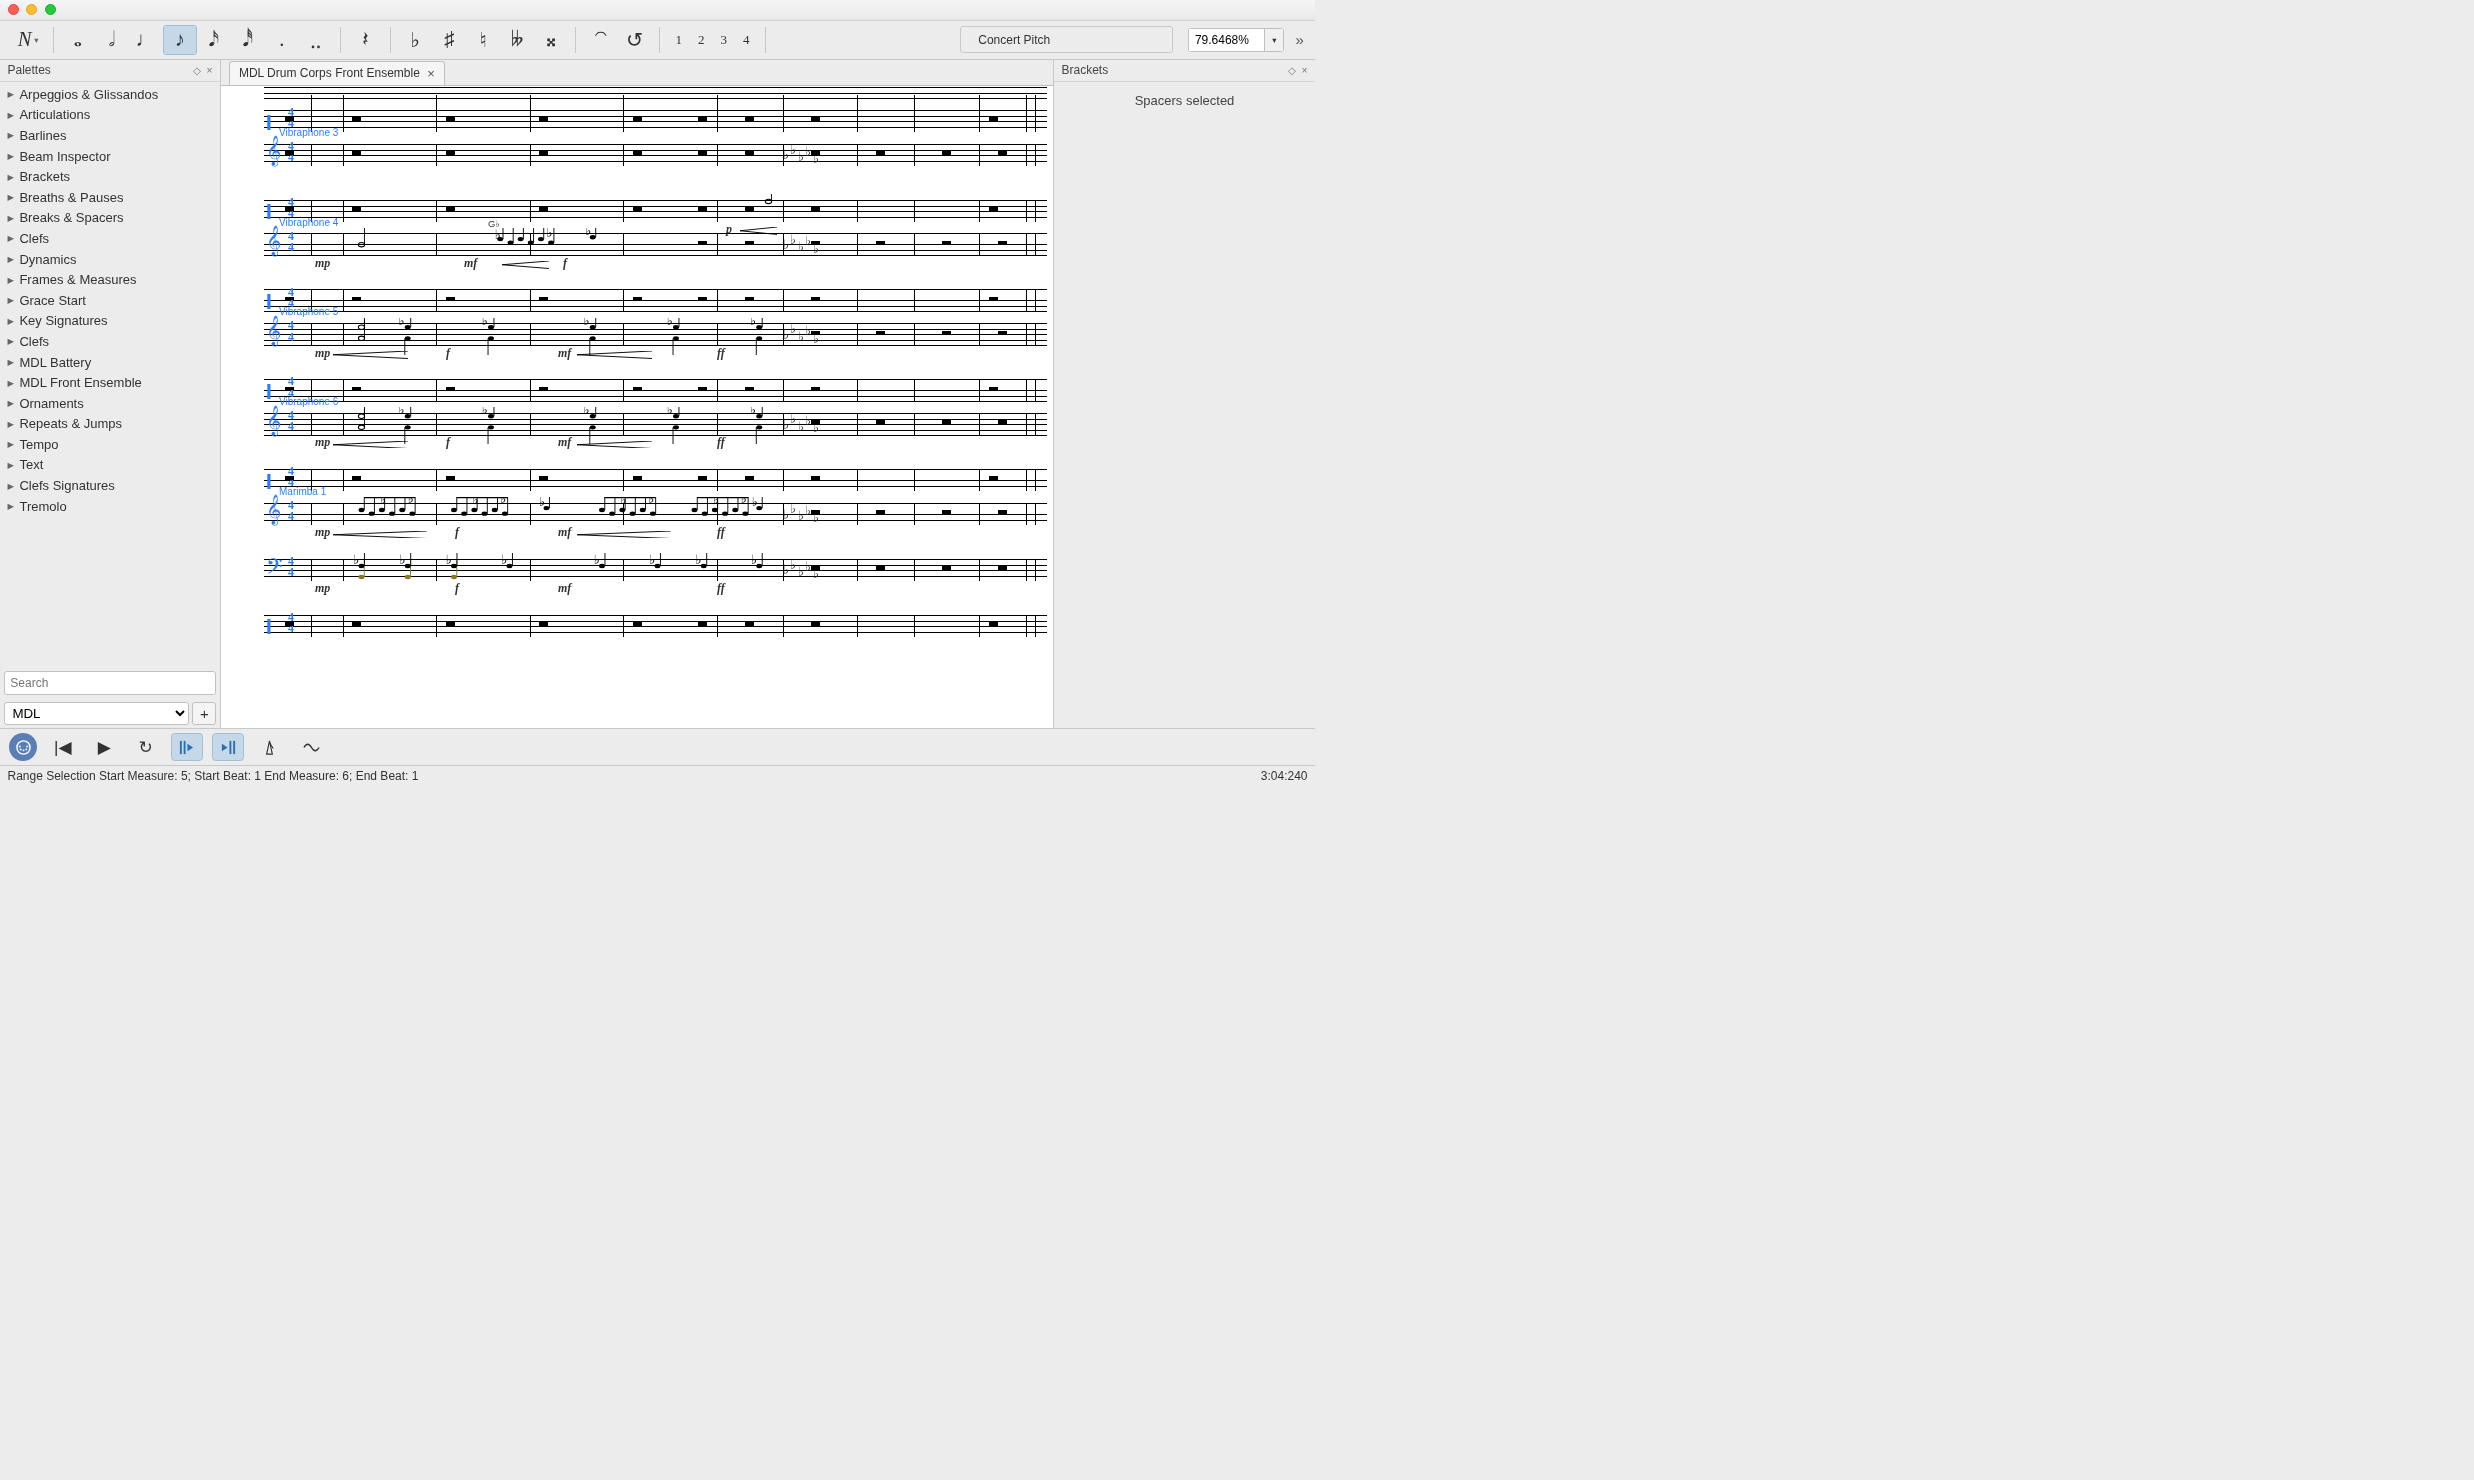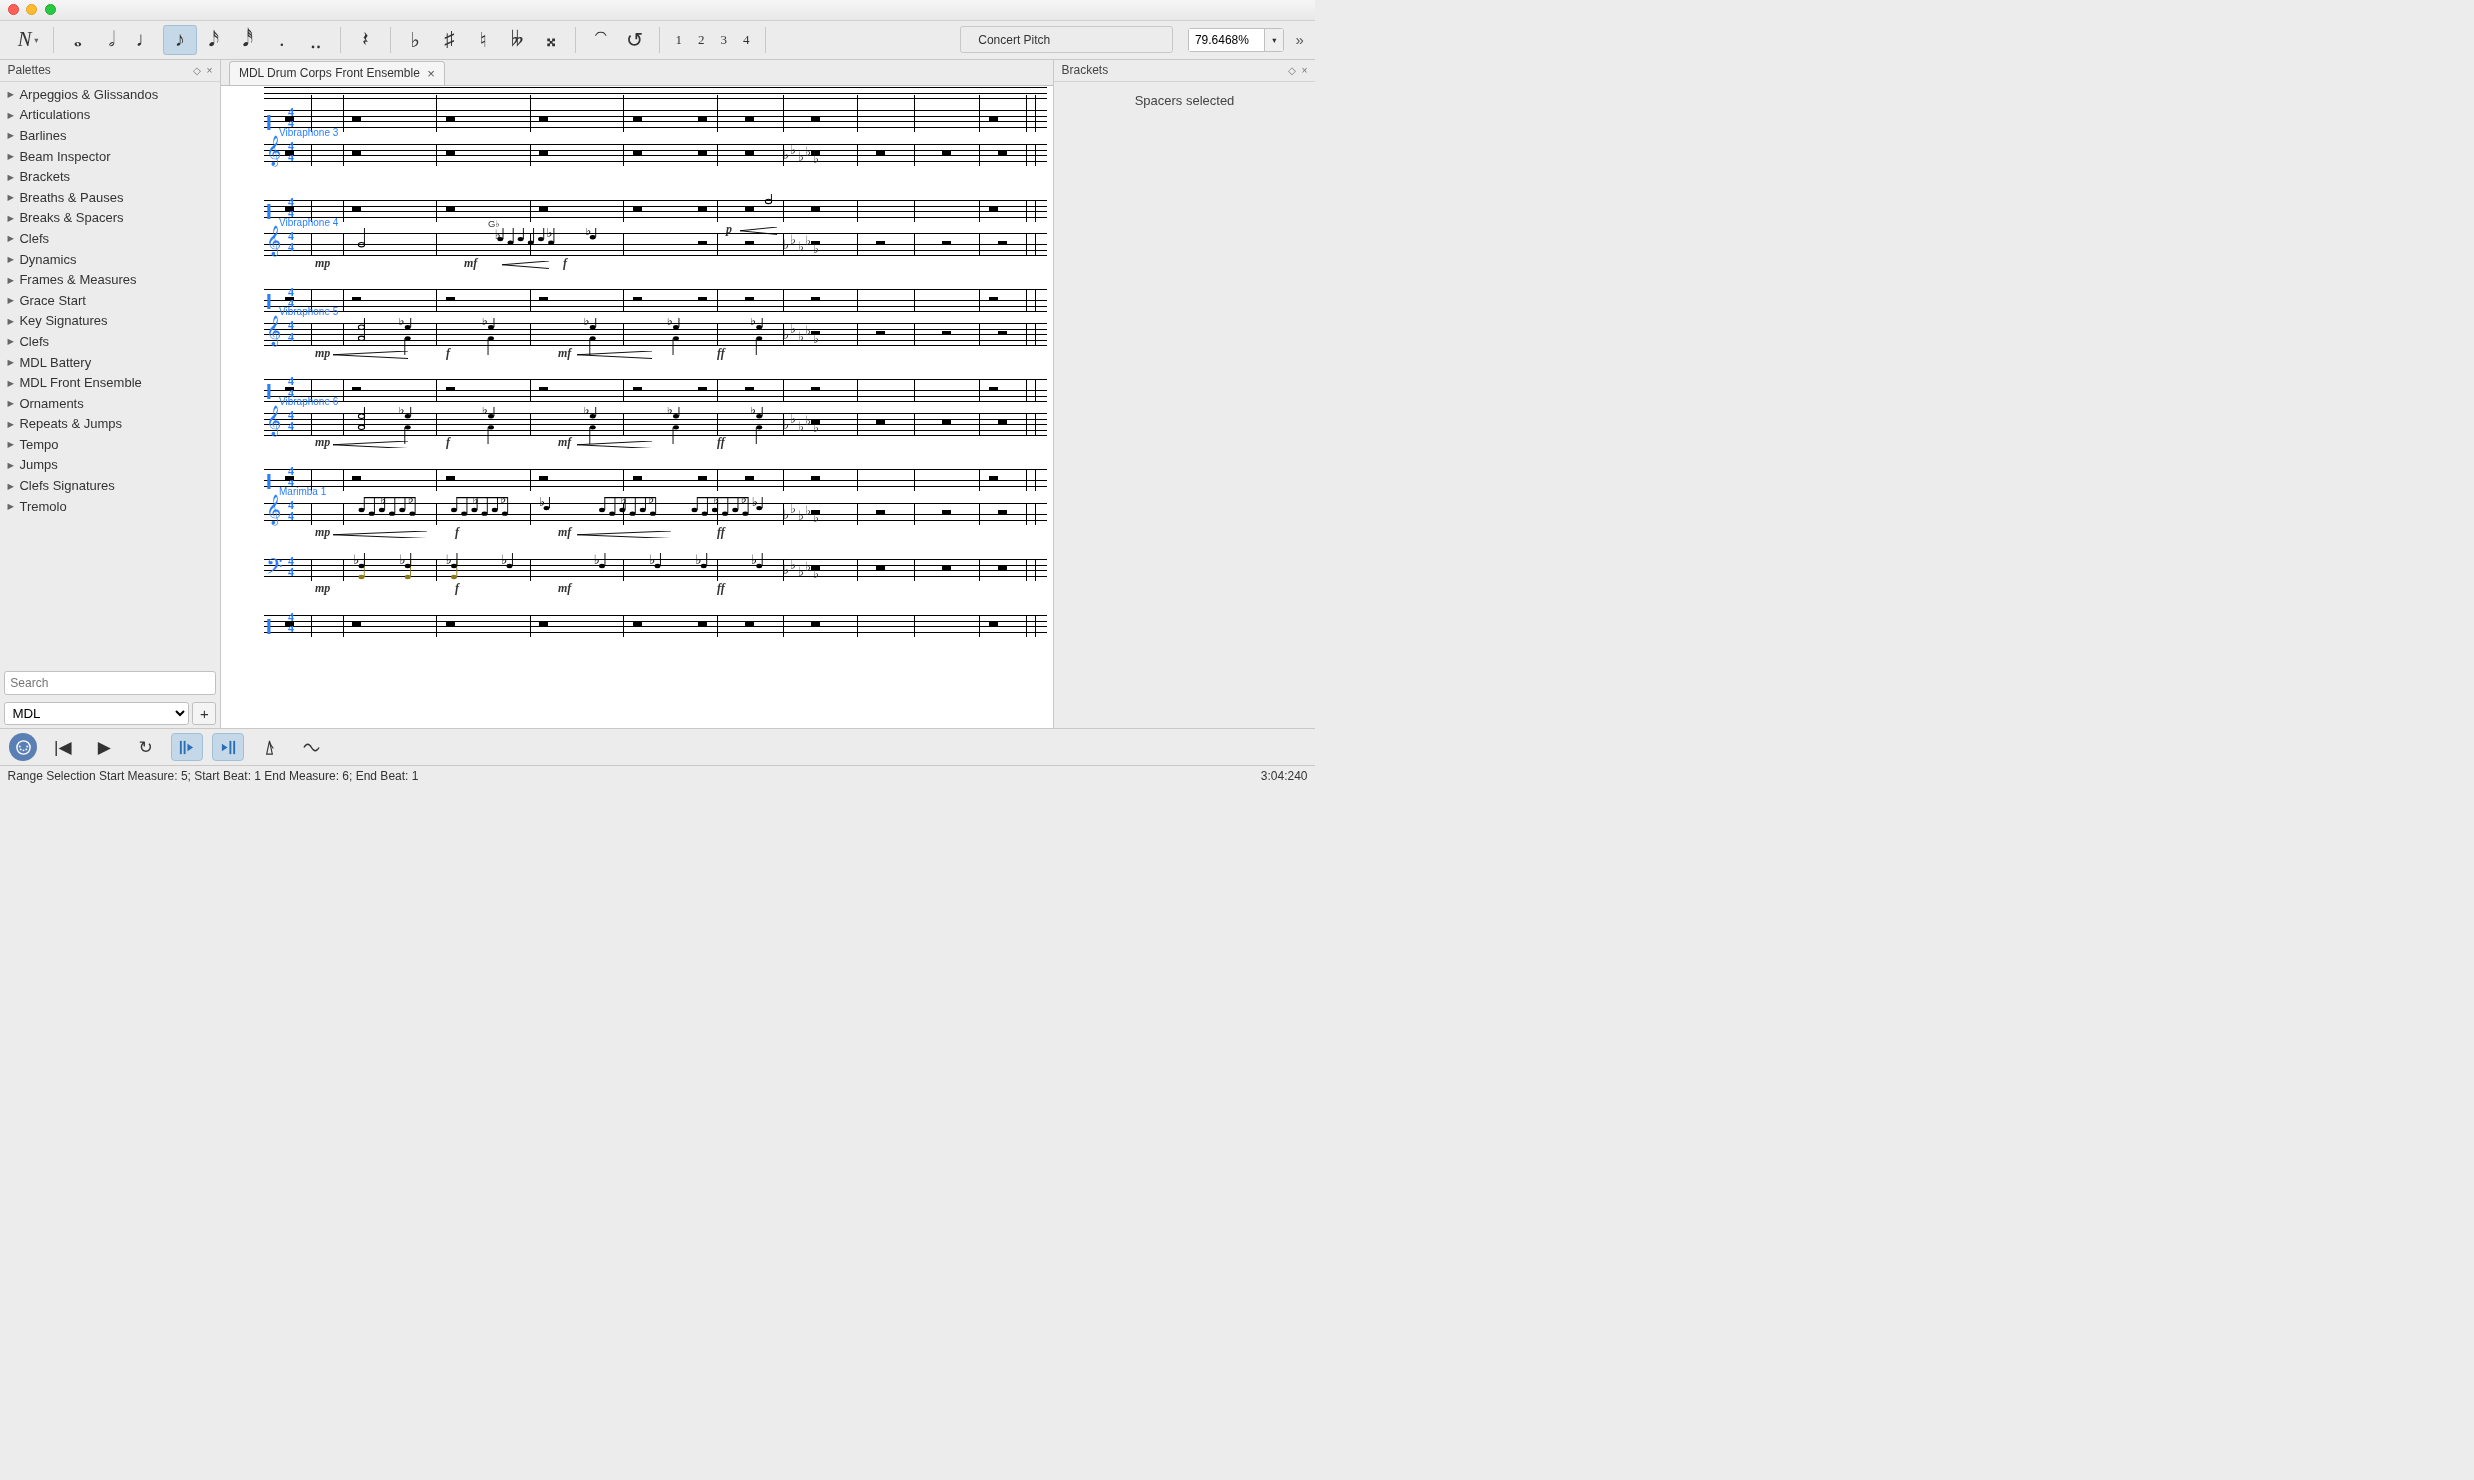--- a/index.html
+++ b/index.html
@@ -330,21 +330,21 @@
         <div class="palette-item">
           <span class="tri">▶</span>
           <span>Repeats &amp; Jumps</span>
         </div>
         <div class="palette-item">
           <span class="tri">▶</span>
           <span>Tempo</span>
         </div>
         <div class="palette-item">
           <span class="tri">▶</span>
-          <span>Jumps</span>
+          <span>Text</span>
         </div>
         <div class="palette-item">
           <span class="tri">▶</span>
           <span>Clefs Signatures</span>
         </div>
         <div class="palette-item">
           <span class="tri">▶</span>
           <span>Tremolo</span>
         </div>
       </div>

